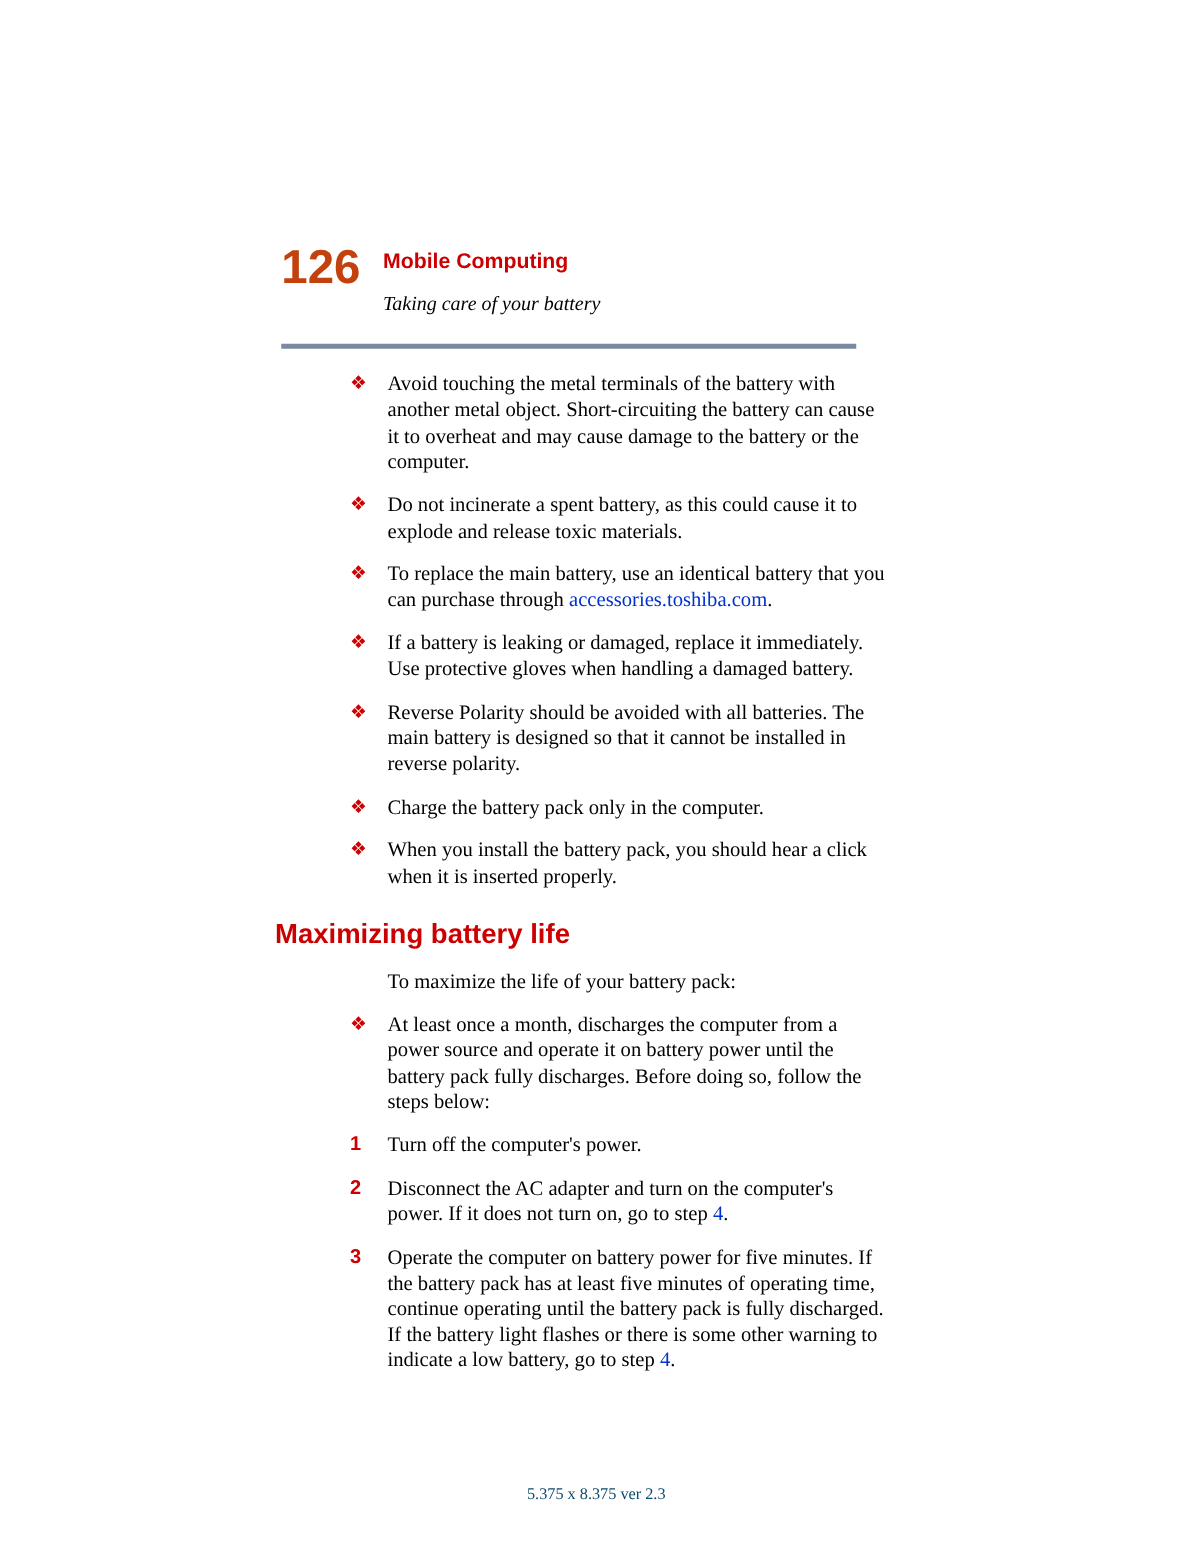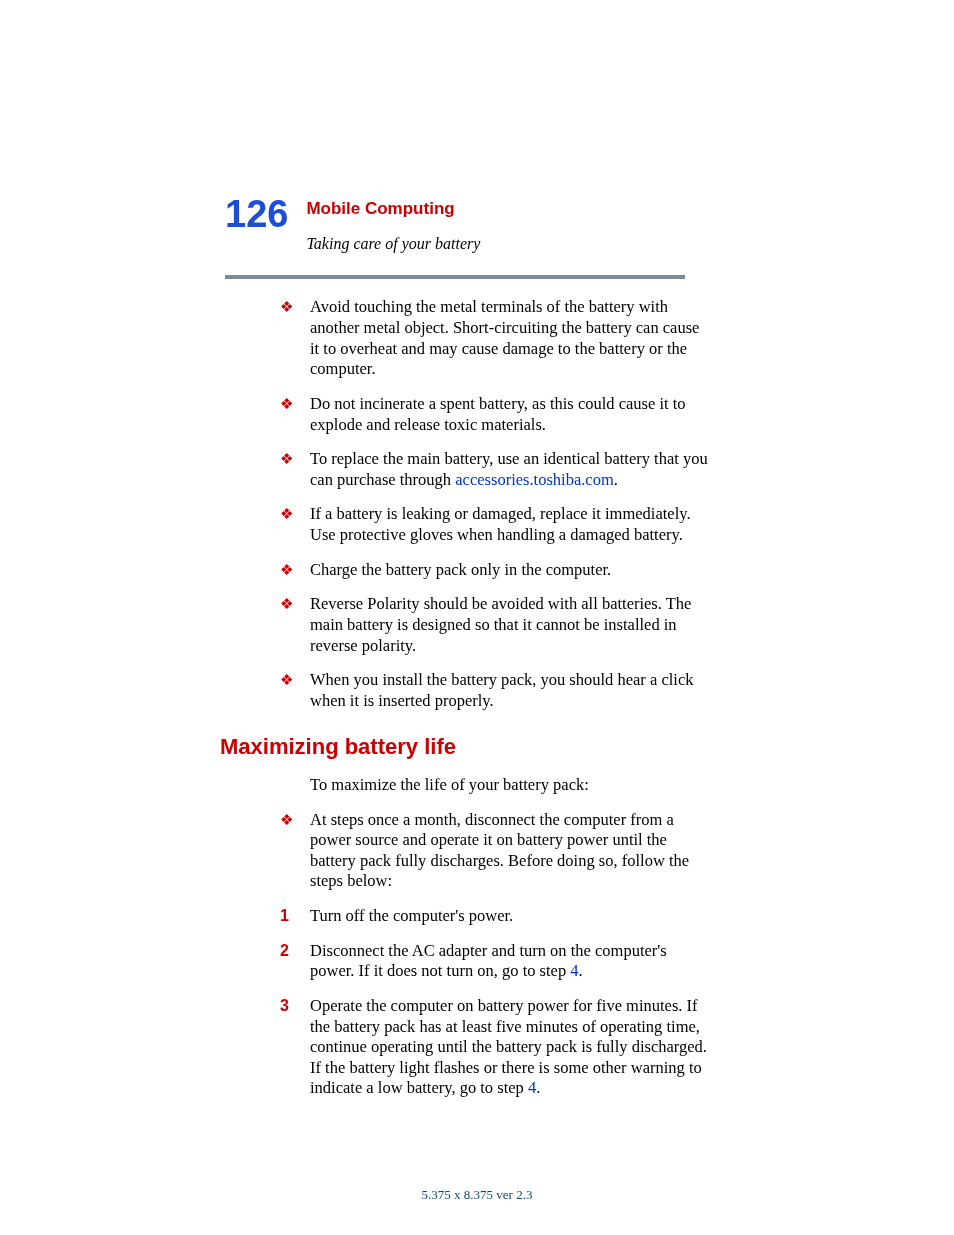--- a/index.html
+++ b/index.html
@@ -18,21 +18,21 @@
   }
   .header-block {
     display: flex;
     align-items: flex-start;
     margin-left: 95px;
   }
   .page-number {
     font-family: Arial, Helvetica, sans-serif;
     font-weight: bold;
     font-size: 38px;
-    color: #1d4ed8;
+    color: #c2410c;
     line-height: 1;
     margin-right: 18px;
   }
   .header-text {
     display: flex;
     flex-direction: column;
     padding-top: 4px;
   }
   .chapter-title {
     font-family: Arial, Helvetica, sans-serif;
@@ -133,31 +133,31 @@
 
   <div class="content">
 
     <ul class="bullet-list">
       <li><span>Avoid touching the metal terminals of the battery with another metal object. Short-circuiting the battery can cause it to overheat and may cause damage to the battery or the computer.</span></li>
       <li><span>Do not incinerate a spent battery, as this could cause it to explode and release toxic materials.</span></li>
       <li>
         <span>To replace the main battery, use an identical battery that you can purchase through </span><span class="link">accessories.toshiba.com</span><span>.</span>
       </li>
       <li><span>If a battery is leaking or damaged, replace it immediately. Use protective gloves when handling a damaged battery.</span></li>
+      <li><span>Reverse Polarity should be avoided with all batteries. The main battery is designed so that it cannot be installed in reverse polarity.</span></li>
       <li><span>Charge the battery pack only in the computer.</span></li>
-      <li><span>Reverse Polarity should be avoided with all batteries. The main battery is designed so that it cannot be installed in reverse polarity.</span></li>
       <li><span>When you install the battery pack, you should hear a click when it is inserted properly.</span></li>
     </ul>
 
     <div class="section-heading">Maximizing battery life</div>
 
     <p class="intro-para">To maximize the life of your battery pack:</p>
 
     <ul class="bullet-list">
-      <li><span>At steps once a month, disconnect the computer from a power source and operate it on battery power until the battery pack fully discharges. Before doing so, follow the steps below:</span></li>
+      <li><span>At least once a month, discharges the computer from a power source and operate it on battery power until the battery pack fully discharges. Before doing so, follow the steps below:</span></li>
     </ul>
 
     <ol class="numbered-list">
       <li>
         <span class="num">1</span>
         <span>Turn off the computer's power.</span>
       </li>
       <li>
         <span class="num">2</span>
         <span>Disconnect the AC adapter and turn on the computer's power. If it does not turn on, go to step </span><span class="link">4</span><span>.</span>

